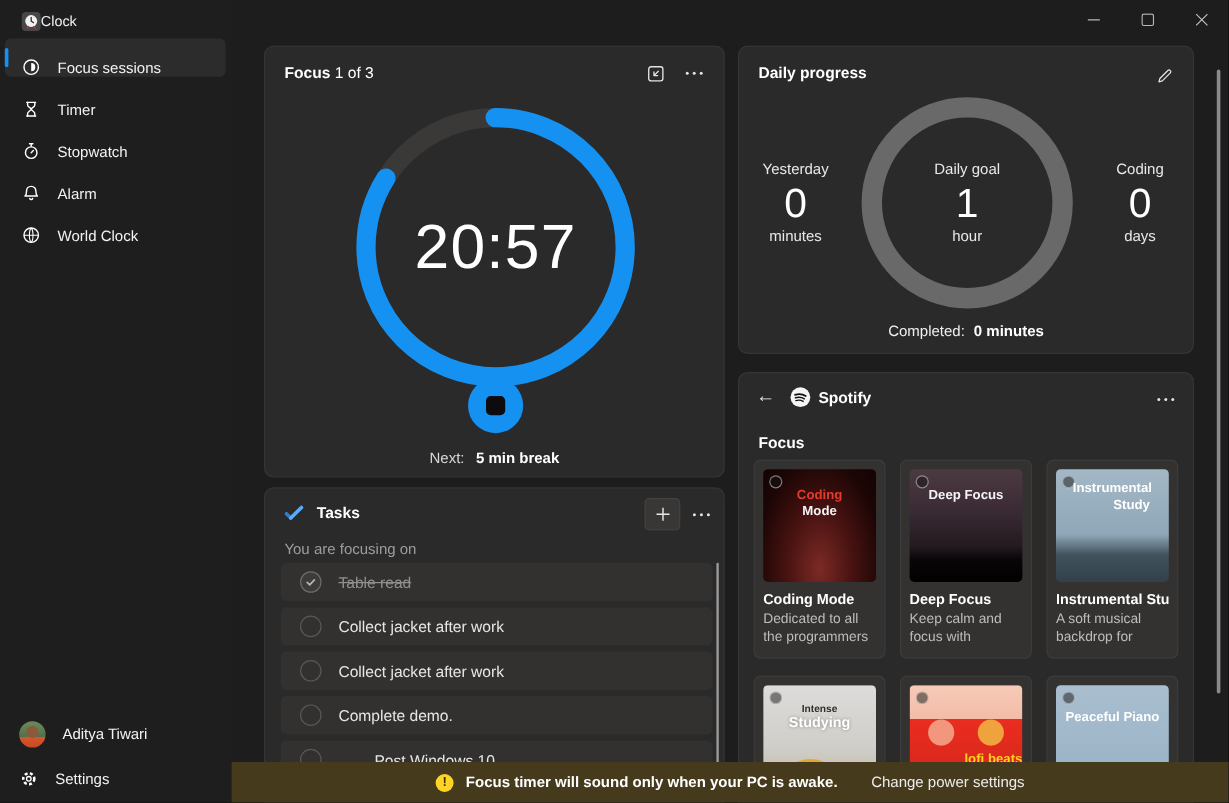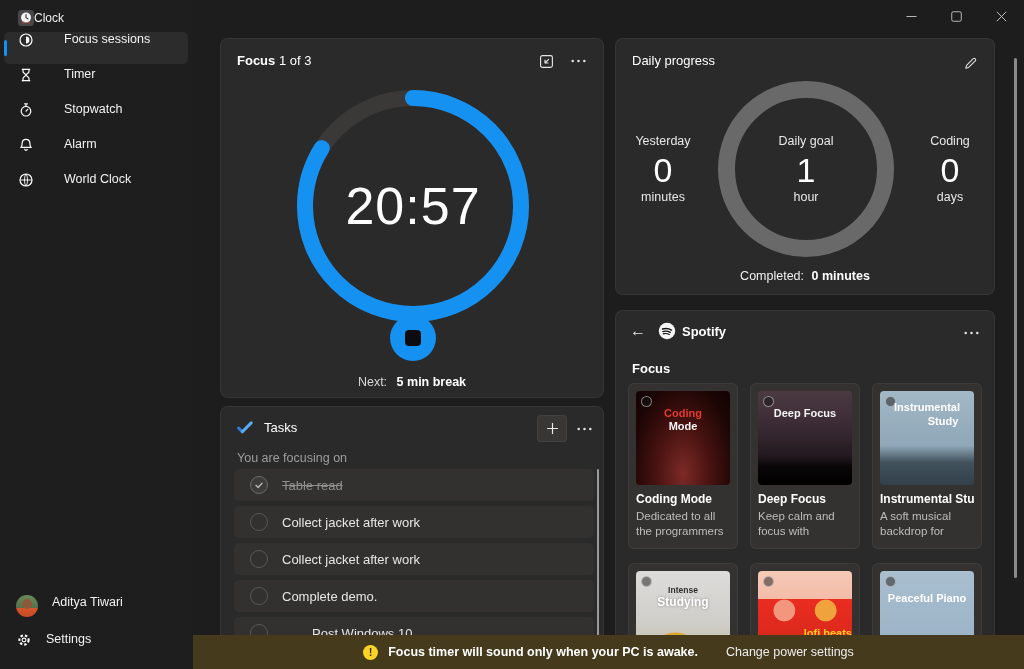--- a/index.html
+++ b/index.html
@@ -12,33 +12,33 @@
 
   
   .win-btn { position:absolute; top:0; width:45px; height:32px; display:flex; align-items:center; justify-content:center; color:#b0b0b0; }
   .win-btn svg { display:block; }
 
   
   .sidebar { position:absolute; left:0; top:0; width:193px; height:669px; background:#1f1e1e; }
   .app-row { position:absolute; left:18px; top:8px; height:20px; display:flex; align-items:center; gap:0; }
   .app-title { font-size:12px; color:#f0f0f0; }
   .nav { position:absolute; left:4px; top:32px; width:184px; }
-  .nav-item { position:relative; height:32px; margin-bottom:3px; border-radius:5px; display:flex; align-items:flex-start; padding-left:14px; gap:30px; cursor:default; }
+  .nav-item { position:relative; height:32px; margin-bottom:3px; border-radius:5px; display:flex; align-items:flex-end; padding-left:14px; gap:14px; cursor:default; }
   .nav-item.selected { background:#2d2c2c; }
   .nav-item.selected::before { content:""; position:absolute; left:0; top:8px; width:3px; height:16px; border-radius:2px; background:#1591f2; }
   .nav-label { font-size:12.5px; color:#f2f2f2; }
   .nav-icon { width:16px; height:16px; display:flex; align-items:center; justify-content:center; }
-  .side-footer-item { position:absolute; left:4px; width:184px; height:34px; border-radius:5px; display:flex; align-items:flex-start; padding-left:12px; gap:14px; }
+  .side-footer-item { position:absolute; left:4px; width:184px; height:34px; border-radius:5px; display:flex; align-items:center; padding-left:12px; gap:14px; }
   .avatar { width:22px; height:22px; border-radius:50%; position:relative; overflow:hidden;
     background:linear-gradient(180deg,#6d8a5a 0%,#55704a 58%,#d8562c 58%,#c44a25 100%); }
   .avatar::before { content:""; position:absolute; left:6px; top:4px; width:10px; height:10px; border-radius:50%; background:#8a5a3a; }
 
   
   .card { position:absolute; background:#2b2a2a; border:1px solid rgba(255,255,255,0.055); border-radius:8px; overflow:hidden; }
-  .card-header-title { font-size:13px; font-weight:400; color:#ffffff; }
+  .card-header-title { font-size:13px; font-weight:700; color:#ffffff; }
   .icon-btn { display:flex; align-items:center; justify-content:center; border-radius:4px; }
   .dots svg { display:block; }
 
   
   #focus-card { left:220px; top:38px; width:384px; height:360px; }
   .focus-title { position:absolute; left:16px; top:14px; font-size:13px; color:#fff; }
   .focus-title b { font-weight:700; }
   #popout-btn { position:absolute; right:44px; top:10px; width:26px; height:24px; }
   #focus-more-btn { position:absolute; right:12px; top:10px; width:26px; height:24px; }
   .ring-wrap { position:absolute; left:75px; top:50px; width:234px; height:234px; }

